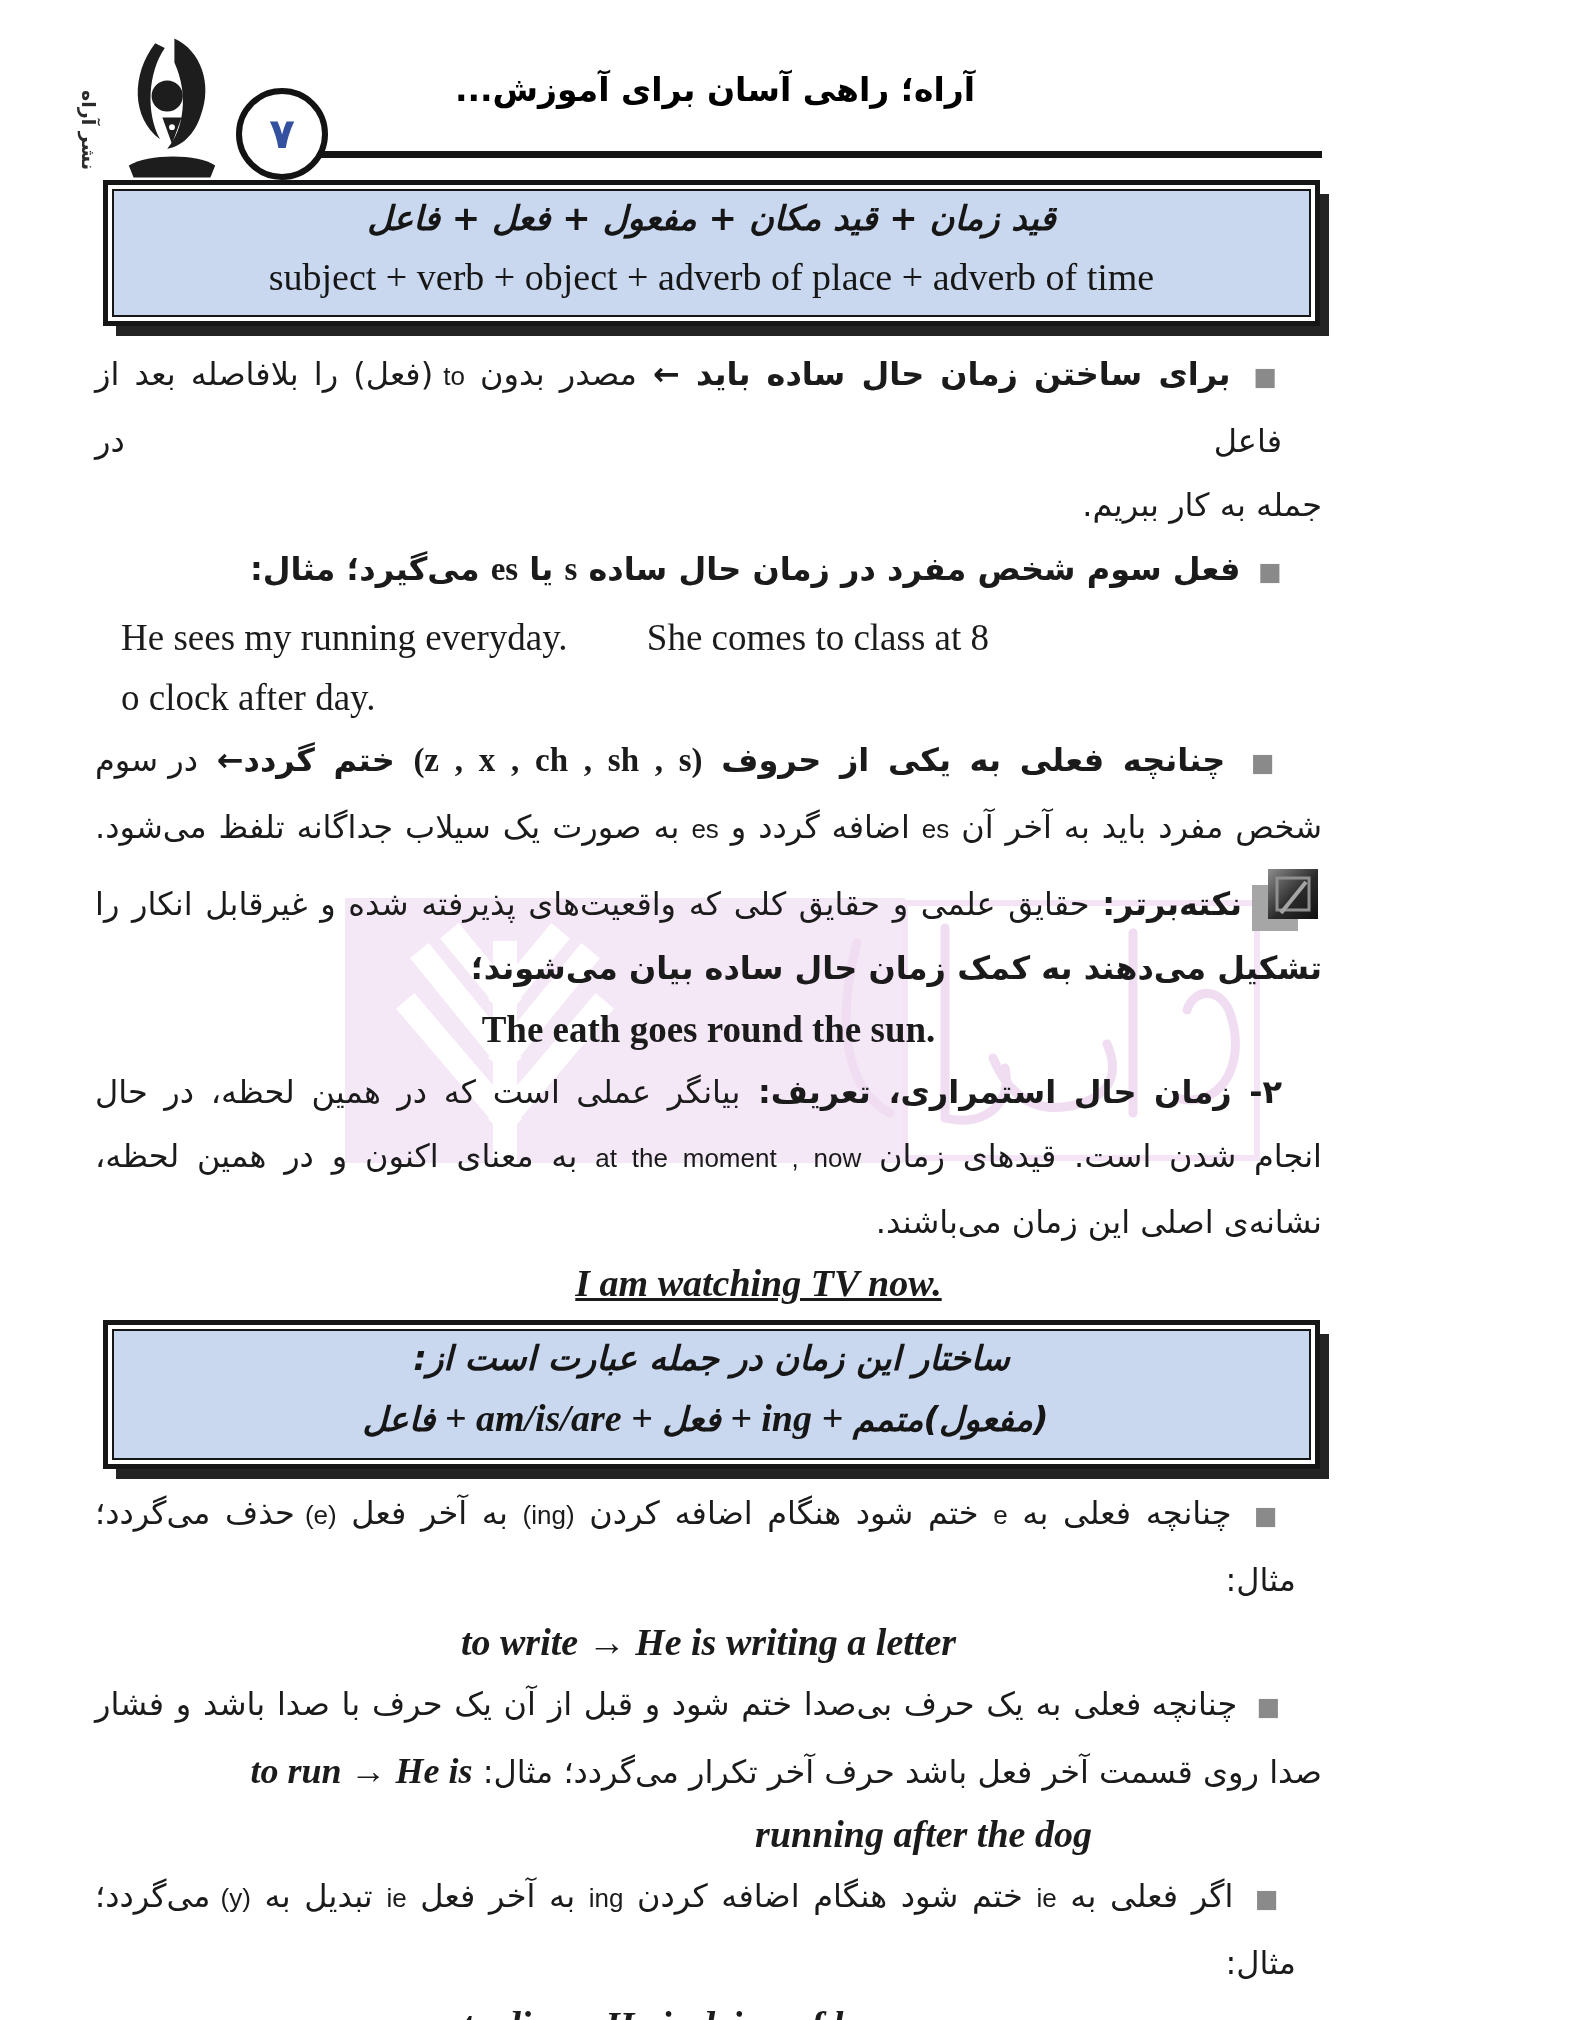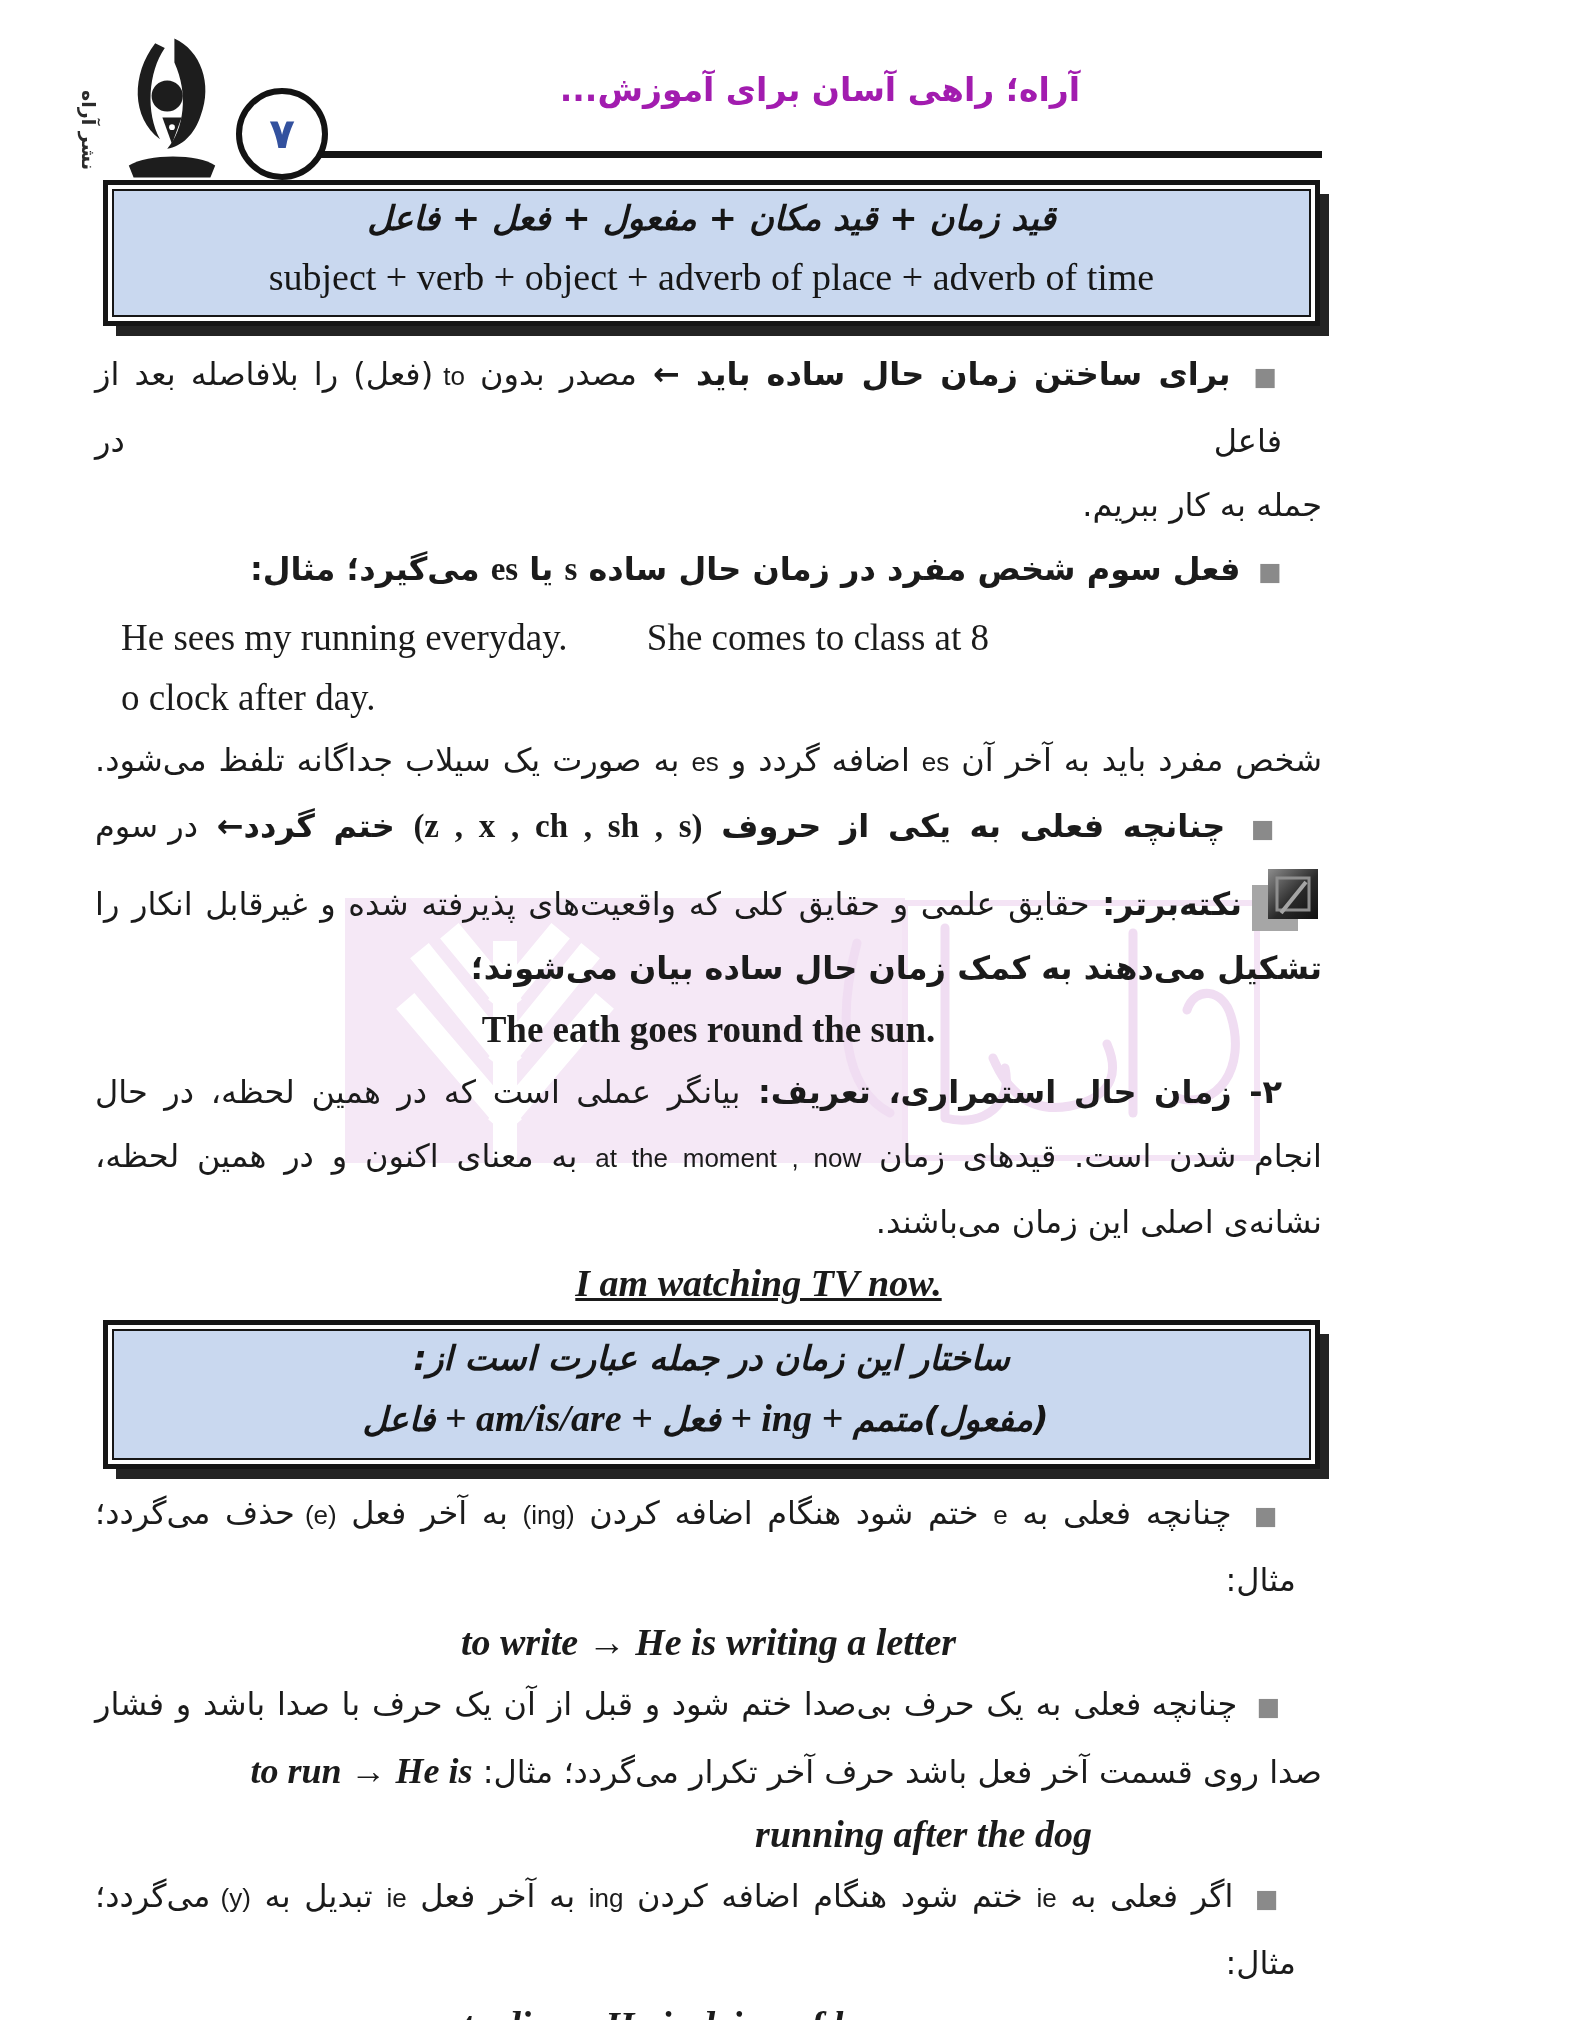--- a/index.html
+++ b/index.html
@@ -6,22 +6,22 @@
   .page{position:relative;width:1587px;height:2020px;background:#ffffff;overflow:hidden;
         font-family:"DejaVu Sans",sans-serif;color:#161616;}
   
   .hdr-rule{position:absolute;top:151px;left:300px;width:1022px;height:7px;background:#151515;}
   .logo-wrap{position:absolute;top:38px;left:78px;width:170px;height:152px;}
   .logo-vtext{position:absolute;top:52px;left:0;height:138px;writing-mode:vertical-rl;
               font-size:19px;font-weight:bold;color:#2b2b2b;letter-spacing:2px;}
   .page-circle{position:absolute;top:88px;left:236px;width:80px;height:80px;background:#fff;
                border:6px solid #131313;border-radius:50%;display:flex;align-items:center;justify-content:center;z-index:3;}
   .page-num{font-size:42px;font-weight:bold;color:#33519e;line-height:1;}
-  .hdr-title{position:absolute;top:70px;left:350px;width:730px;direction:rtl;
-             font-size:33px;font-weight:bold;color:#a21caf;}
+  .hdr-title{position:absolute;top:70px;left:350px;width:730px;text-align:center;direction:rtl;
+             font-size:33px;font-weight:bold;color:#000000;}
   
   .watermark{position:absolute;top:898px;left:345px;z-index:0;}
   
   .content{position:absolute;top:166px;left:95px;width:1227px;z-index:1;}
   .line{direction:rtl;text-align:right;font-size:32px;line-height:64px;color:#1b1b1b;}
   .fill{text-align:justify;text-align-last:justify;}
   .ind{padding-right:40px;}
   .ind-s{padding-right:26px;}
   .mt{margin-top:4px;}
   .seg{unicode-bidi:isolate;}
@@ -108,22 +108,22 @@
     <div class="line"><span class="seg fa" dir="rtl">جمله به کار ببریم.</span></div>
 
     <div class="line ind"><span class="seg blt" dir="rtl">■ </span><span class="seg fab" dir="rtl">فعل سوم شخص مفرد در زمان حال ساده </span><span class="seg enb" dir="ltr">s</span><span class="seg fab" dir="rtl"> یا </span><span class="seg enb" dir="ltr">es</span><span class="seg fab" dir="rtl"> می‌گیرد؛ مثال:</span></div>
 
     <div class="ex-line mt">
       <span>He sees my running everyday.</span>
       <span class="gap">She comes to class at 8</span>
     </div>
     <div class="ex-line">o clock after day.</div>
 
+    <div class="line fill ind"><span class="seg blt" dir="rtl">■ </span><span class="seg fab" dir="rtl">چنانچه فعلی به یکی از حروف </span><span class="seg enb" dir="ltr">(z , x , ch , sh , s)</span><span class="seg fab" dir="rtl"> ختم گردد</span><span class="seg fab" dir="rtl">← </span><span class="seg fa" dir="rtl">در سوم</span></div>
     <div class="line fill"><span class="seg fa" dir="rtl">شخص مفرد باید به آخر آن </span><span class="seg en" dir="ltr">es</span><span class="seg fa" dir="rtl"> اضافه گردد و </span><span class="seg en" dir="ltr">es</span><span class="seg fa" dir="rtl"> به صورت یک سیلاب جداگانه تلفظ می‌شود.</span></div>
-    <div class="line fill ind"><span class="seg blt" dir="rtl">■ </span><span class="seg fab" dir="rtl">چنانچه فعلی به یکی از حروف </span><span class="seg enb" dir="ltr">(z , x , ch , sh , s)</span><span class="seg fab" dir="rtl"> ختم گردد</span><span class="seg fab" dir="rtl">← </span><span class="seg fa" dir="rtl">در سوم</span></div>
 
     <div class="line fill" style="margin-top:6px">
       <span class="note-icon"><svg width="72" height="66">
         <defs>
               <linearGradient id="noteg" x1="0" y1="0" x2="1" y2="1">
           <stop offset="0" stop-color="#8d8d8d"></stop>
                 <stop offset="0.55" stop-color="#2a2a2a"></stop>
                 <stop offset="1" stop-color="#111"></stop>
         </linearGradient>
             </defs>

